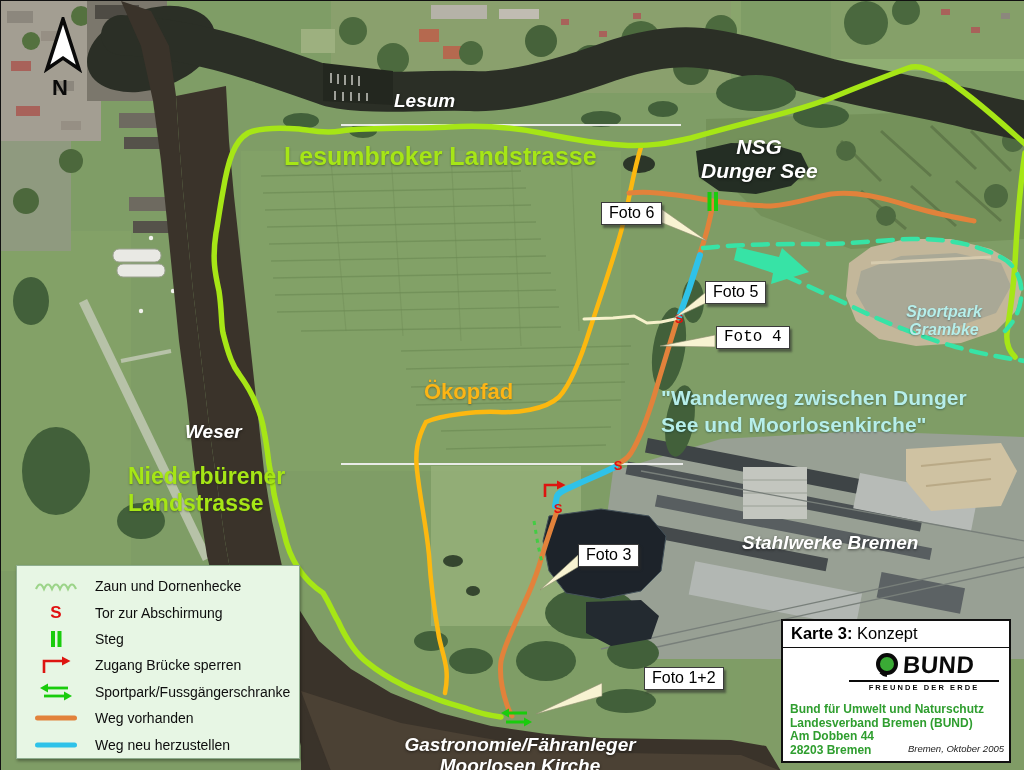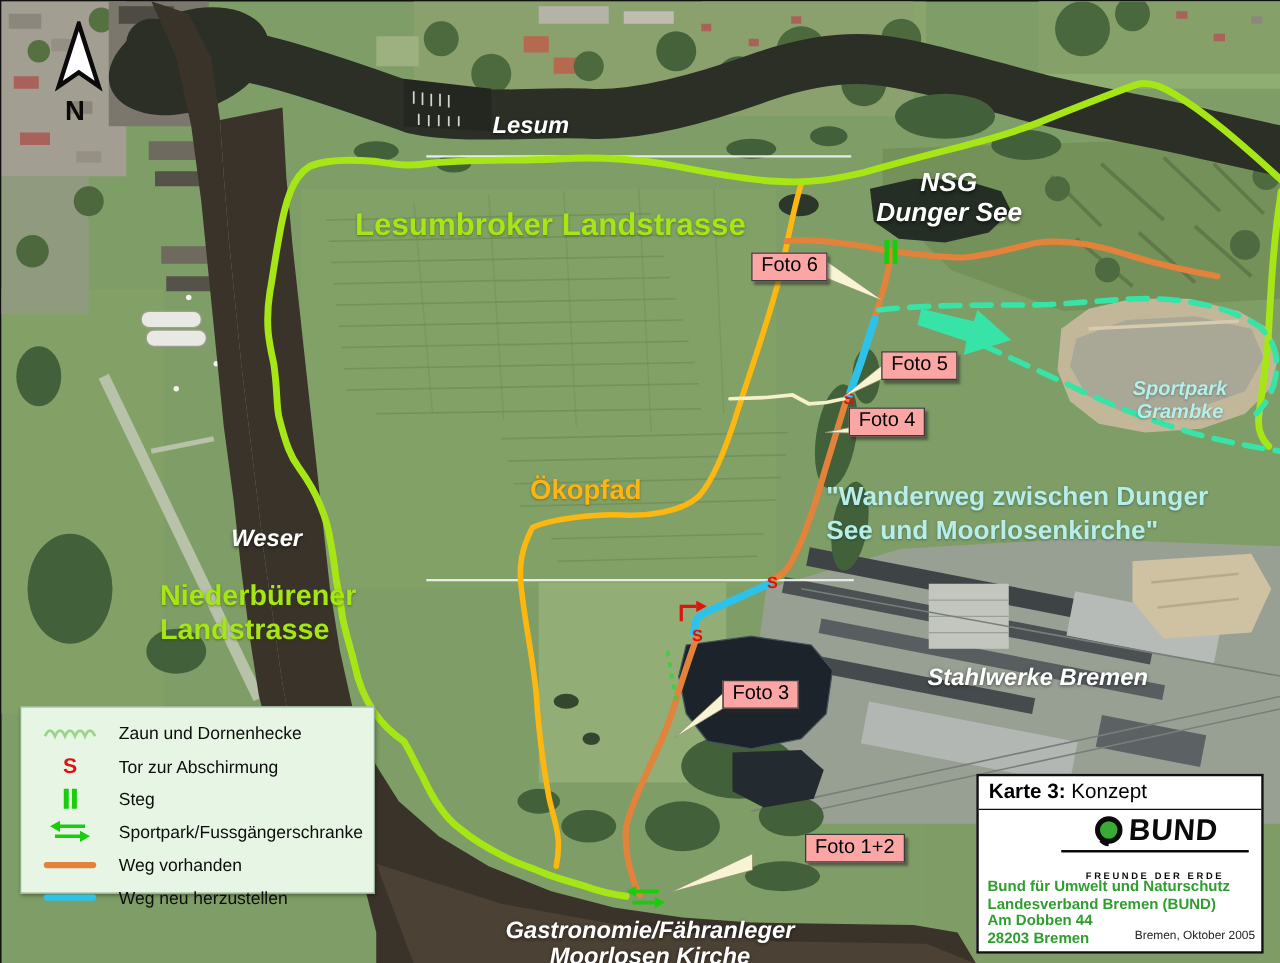--- a/index.html
+++ b/index.html
@@ -5,46 +5,46 @@
   html,body{margin:0;padding:0;background:#222;}
   .stage{position:relative;width:1024px;height:770px;overflow:hidden;border:1px solid #111;
          font-family:"Liberation Sans",sans-serif;}
   .stage svg.backdrop{position:absolute;left:0;top:0;}
   .lbl{position:absolute;font-weight:bold;white-space:nowrap;line-height:1.15;}
   .white-it{color:#fff;font-style:italic;text-shadow:0 1px 3px rgba(0,0,0,.55);}
   .gy{color:#a6e616;text-shadow:0 1px 2px rgba(30,50,0,.45);}
   .cyl{color:#b6eeea;text-shadow:0 1px 2px rgba(0,40,50,.4);}
   .gold{color:#fcb515;text-shadow:0 1px 2px rgba(60,40,0,.4);}
   .ctr{text-align:center;}
-  .foto-label{position:absolute;background:#fca5a5;border:1px solid #3a3a3a;
+  .foto-label{position:absolute;background:#ffffff;border:1px solid #3a3a3a;
       box-shadow:2px 3px 2px rgba(40,40,40,.55);font-size:16px;color:#000;
       padding:1px 7px 2px 7px;white-space:nowrap;}
   
   .north{position:absolute;left:40px;top:16px;width:44px;text-align:center;}
   .north .nletter{font-size:22px;font-weight:bold;color:#0a0a0a;margin-top:-2px;margin-left:-6px;}
   
-  .legend{position:absolute;left:15px;top:564px;width:284px;height:150px;
+  .legend{position:absolute;left:15px;top:564px;width:284px;height:194px;
       background:#e7f6e4;border:1px solid #8fae8f;box-shadow:1px 2px 3px rgba(0,0,0,.35);
       padding:7px 0 0 0;box-sizing:border-box;}
   .legend-row{display:flex;align-items:center;height:26.4px;}
   .legend-sym{width:78px;display:flex;justify-content:center;align-items:center;flex:0 0 78px;}
   .legend-txt{font-size:14px;color:#0d0d0d;}
   .legend .s-glyph{color:#e01010;font-weight:bold;font-size:17px;}
   
   .card{position:absolute;left:780px;top:618px;width:230px;height:144px;background:#ffffff;
       border:2px solid #101010;box-sizing:border-box;}
   .card-title{font-size:16.5px;color:#000;padding:3px 8px 4px 8px;border-bottom:1.5px solid #101010;}
   .card-title b{font-weight:bold;}
   .bund{width:150px;margin:3px 10px 0 auto;text-align:center;}
   .bund-row{display:flex;align-items:center;justify-content:center;gap:3px;}
   .bund-word{font-size:24px;font-weight:bold;color:#0a0a0a;letter-spacing:.5px;transform:skewX(-4deg);}
-  .bund-sub{border-top:2px solid #0a0a0a;margin-top:1px;padding-top:14px;
+  .bund-sub{border-top:2px solid #0a0a0a;margin-top:1px;padding-top:1px;
       font-size:7.5px;font-weight:bold;letter-spacing:2.1px;color:#0a0a0a;}
   .card-addr{position:absolute;left:7px;bottom:4px;color:#2f9e2f;font-size:12px;line-height:13.4px;font-weight:bold;}
-  .card-date{position:absolute;right:5px;bottom:7px;color:#222;font-size:9.5px;}
+  .card-date{position:absolute;right:5px;bottom:7px;color:#222;font-size:9.5px;font-style:italic;}
 </style>
 </head>
 <body>
 
 <div class="stage">
 
 <svg class="backdrop" width="1024" height="770" viewBox="0 0 1024 770">
 
   <rect x="0" y="0" width="1024" height="770" fill="#7f9d66"></rect>
   <rect x="830" y="0" width="194" height="70" fill="#8fae72"></rect>
@@ -327,21 +327,21 @@
 </svg>
 
 <div class="north">
   <svg width="40" height="56" viewBox="0 0 40 56">
     <polygon points="20,2 36,52 20,41 4,52" fill="#fff" stroke="#0a0a0a" stroke-width="3.5" stroke-linejoin="miter"></polygon>
   </svg>
   <div class="nletter">N</div>
 </div>
 
 <div class="lbl white-it" style="left:393px;top:89px;font-size:19px;">Lesum</div>
-<div class="lbl gy" style="left:283px;top:141px;font-size:25px;margin-top:24px;">Lesumbroker Landstrasse</div>
+<div class="lbl gy" style="left:283px;top:141px;font-size:25px;">Lesumbroker Landstrasse</div>
 <div class="lbl white-it ctr" style="left:700px;top:134px;width:116px;font-size:21px;">
   <div>NSG</div>
   <div>Dunger See</div>
 </div>
 <div class="lbl cyl ctr" style="left:885px;top:266px;width:116px;font-size:16px;font-style:italic;margin-top:36px;">
   <div>Sportpark</div>
   <div>Grambke</div>
 </div>
 <div class="lbl cyl" style="left:660px;top:383px;font-size:21px;line-height:27px;">
   <div>"Wanderweg zwischen Dunger</div>
@@ -354,21 +354,21 @@
   <div>Landstrasse</div>
 </div>
 <div class="lbl white-it" style="left:741px;top:531px;font-size:19px;">Stahlwerke Bremen</div>
 <div class="lbl white-it ctr" style="left:378px;top:733px;width:282px;font-size:19px;line-height:21px;">
   <div>Gastronomie/Fähranleger</div>
   <div>Moorlosen Kirche</div>
 </div>
 
 <div class="foto-label" style="left:600px;top:201px;">Foto 6</div>
 <div class="foto-label" style="left:704px;top:280px;">Foto 5</div>
-<div class="foto-label" style="left:678px;top:325px;">Foto 4</div>
+<div class="foto-label" style="left:715px;top:325px;font-family:Liberation Mono, monospace;">Foto 4</div>
 <div class="foto-label" style="left:577px;top:543px;">Foto 3</div>
 <div class="foto-label" style="left:602px;top:666px;margin-left:41px;">Foto 1+2</div>
 
 <div class="legend">
   <div class="legend-row">
     <span class="legend-sym">
       <svg width="46" height="16" viewBox="0 0 46 16">
             <path d="M3,11 q4,-9 8,0 q4,-9 8,0 q4,-9 8,0 q4,-9 8,0 q4,-9 8,0" fill="none" stroke="#9cd489" stroke-width="2.2"></path>
           </svg>
     </span>
@@ -379,20 +379,29 @@
     <span class="legend-txt">Tor zur Abschirmung</span>
   </div>
   <div class="legend-row">
     <span class="legend-sym">
       <svg width="20" height="20" viewBox="0 0 20 20">
             <rect x="5" y="2" width="4" height="16" fill="#19cc0c"></rect>
             <rect x="11.5" y="2" width="4" height="16" fill="#19cc0c"></rect>
           </svg>
     </span>
     <span class="legend-txt">Steg</span>
+  </div>
+  <div class="legend-row">
+    <span class="legend-sym">
+      <svg width="40" height="20" viewBox="0 0 40 20">
+            <path d="M8,18 L8,6 L26,6" fill="none" stroke="#dd1510" stroke-width="2.6"></path>
+            <polygon points="26,1.5 34.5,6 26,10.5" fill="#dd1510"></polygon>
+          </svg>
+    </span>
+    <span class="legend-txt">Zugang Brücke sperren</span>
   </div>
   <div class="legend-row">
     <span class="legend-sym">
       <svg width="40" height="20" viewBox="0 0 40 20">
         <line x1="32" y1="6" x2="12" y2="6" stroke="#19cc0c" stroke-width="2.8"></line>
             <polygon points="12,1.5 4,6 12,10.5" fill="#19cc0c"></polygon>
         <line x1="8" y1="14" x2="28" y2="14" stroke="#19cc0c" stroke-width="2.8"></line>
             <polygon points="28,9.5 36,14 28,18.5" fill="#19cc0c"></polygon>
       </svg>
     </span>

